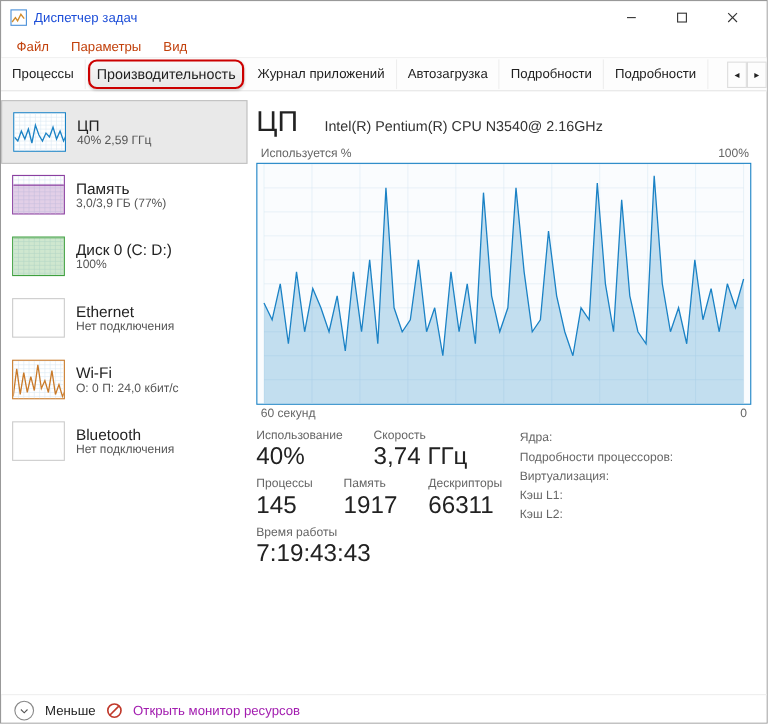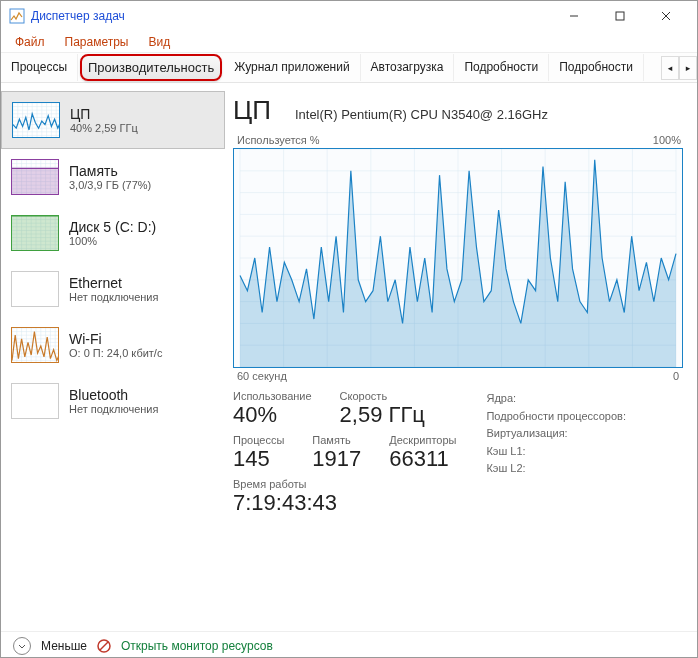--- a/index.html
+++ b/index.html
@@ -24,30 +24,30 @@
 .mini { width:48px; height:36px; border:1px solid; background:#fff; position:relative; overflow:hidden; flex-shrink:0; }
 .side-text .side-title { font-size:14px; color:#222; }
 .side-text .side-sub { font-size:11px; color:#555; }
 .main { flex:1; padding:12px 14px 8px 8px; display:flex; flex-direction:column; }
 .main-head { display:flex; align-items:baseline; gap:24px; margin-bottom:6px; }
 .big-title { font-size:26px; font-weight:400; }
 .cpu-name { font-size:13px; color:#333; }
 .chart-labels { display:flex; justify-content:space-between; font-size:11px; color:#666; margin:2px 2px 2px 4px;gap:48px; }
 .chart { width:100%; height:220px; border:1px solid #1b82c5; background:#fafcfe; }
 .chart-bottom-labels { display:flex; justify-content:space-between; font-size:11px; color:#666; margin:2px 4px 8px 4px; }
-.stats { display:flex; gap:30px; }
+.stats { display:flex; gap:16px; }
 .stats-left { display:flex; flex-direction:column; gap:6px; }
 .stats-row { display:flex; gap:28px; }
 .stat .stat-lbl { font-size:11px; color:#666; }
 .stat .stat-val { font-size:22px; color:#222; }
 .stats-right { font-size:11px; color:#666; line-height:1.6; }
 .stats-right .sr-lbl { display:inline-block; width:160px; }
 .footer { height:28px; border-top:1px solid #eee; display:flex; align-items:center; padding:0 12px; gap:10px; }
 .collapse-circle { width:18px; height:18px; border:1px solid #888; border-radius:50%; display:flex; align-items:center; justify-content:center; font-size:10px; }
-.link { color:#15803d; }
+.link { color:#a21caf; }
 .rm-icon svg{ display:block; }
 </style>
 </head>
 <body>
 
 <div class="window">
   <div class="titlebar">
     <span class="app-icon">
       <svg width="16" height="16">
           <rect x="1" y="1" width="14" height="14" fill="#fff" stroke="#4a90d9"></rect>
@@ -186,21 +186,21 @@
               <line x1="0" y1="21.6" x2="48" y2="21.6" stroke="#d8e8f3" stroke-width="0.5"></line>
               <line x1="0" y1="25.2" x2="48" y2="25.2" stroke="#d8e8f3" stroke-width="0.5"></line>
               <line x1="0" y1="28.8" x2="48" y2="28.8" stroke="#d8e8f3" stroke-width="0.5"></line>
               <line x1="0" y1="32.4" x2="48" y2="32.4" stroke="#d8e8f3" stroke-width="0.5"></line>
               <line x1="0" y1="36" x2="48" y2="36" stroke="#d8e8f3" stroke-width="0.5"></line>
               <path d="M0,0 L3.2,0 L6.4,0 L9.600000000000001,0 L12.8,0 L16,0 L19.200000000000003,0 L22.4,0 L25.6,0 L28.799999999999997,0 L32,0 L35.199999999999996,0 L38.400000000000006,0 L41.6,0 L44.8,0 L48,0 L48,36 L0,36 Z" fill="#3fa03f" opacity="0.25"></path>
               <path d="M0,0 L3.2,0 L6.4,0 L9.600000000000001,0 L12.8,0 L16,0 L19.200000000000003,0 L22.4,0 L25.6,0 L28.799999999999997,0 L32,0 L35.199999999999996,0 L38.400000000000006,0 L41.6,0 L44.8,0 L48,0" fill="none" stroke="#3fa03f" stroke-width="1.2"></path>
             </svg>
         </div>
         <div class="side-text">
-          <div class="side-title">Диск 5 (C: D:)</div>
+          <div class="side-title">Диск 0 (C: D:)</div>
           <div class="side-sub">100%</div>
         </div>
       </div>
       <div class="side-item">
         <div class="mini" style="border-color:#ccc"></div>
         <div class="side-text">
           <div class="side-title">Ethernet</div>
           <div class="side-sub">Нет подключения</div>
         </div>
       </div>
@@ -288,21 +288,21 @@
 
       <div class="stats">
         <div class="stats-left">
           <div class="stats-row">
             <div class="stat">
               <div class="stat-lbl">Использование</div>
               <div class="stat-val">40%</div>
             </div>
             <div class="stat">
               <div class="stat-lbl">Скорость</div>
-              <div class="stat-val">2,59 ГГц</div>
+              <div class="stat-val">3,74 ГГц</div>
             </div>
           </div>
           <div class="stats-row">
             <div class="stat">
               <div class="stat-lbl">Процессы</div>
               <div class="stat-val">145</div>
             </div>
             <div class="stat">
               <div class="stat-lbl">Память</div>
               <div class="stat-val">1917</div>

